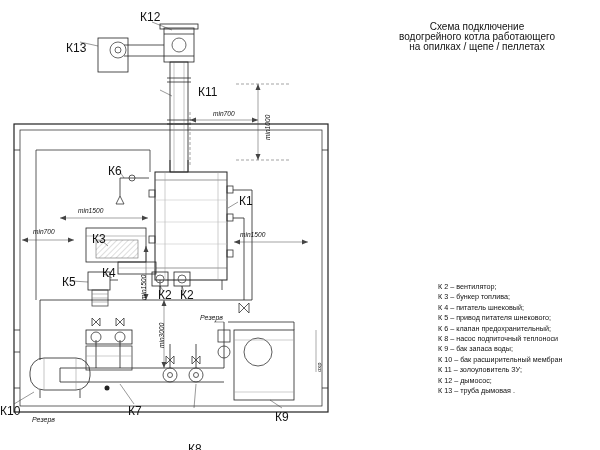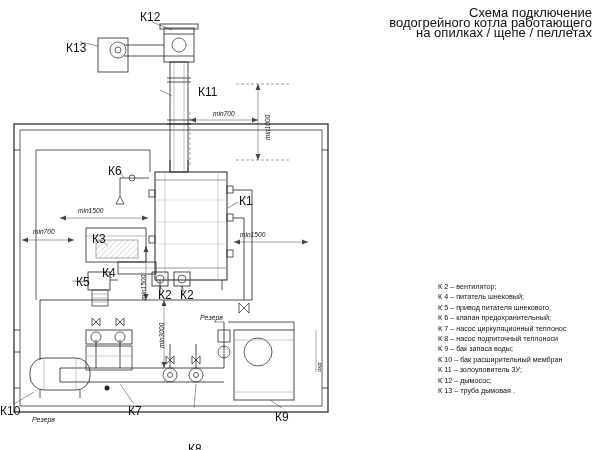--- a/index.html
+++ b/index.html
@@ -22,24 +22,24 @@
   }
   svg.layer {
     position: absolute;
     left: 0; top: 0;
     width: 600px;
     height: 450px;
   }
   .title-block {
     position: absolute;
     right: 8px;
-    top: 8px;
+    top: 22px;
     width: 230px;
-    text-align: right;
-    font-size: 13px;
+    text-align: center;
+    font-size: 10px;
     line-height: 10px;
     color: #111;
   }
   .legend-block {
     position: absolute;
     left: 438px;
     top: 282px;
     width: 160px;
     font-size: 7.2px;
     line-height: 10.4px;
@@ -314,40 +314,40 @@
   </svg>
 
   <div class="title-block">
     <div>Схема подключение</div>
     <div>водогрейного котла работающего</div>
     <div>на опилках / щепе / пеллетах</div>
   </div>
 
   <div class="legend-block">
     <div class="legend-row">К 2 – вентилятор;</div>
+    <div class="legend-row">К 3 – бункер топлива;</div>
     <div class="legend-row">К 4 – питатель шнековый;</div>
     <div class="legend-row">К 5 – привод питателя шнекового;</div>
     <div class="legend-row">К 6 – клапан предохранительный;</div>
-    <div class="legend-row">К 7 – насос циркуляционный теплоноc</div>
     <div class="legend-row">К 8 – насос подпиточный теплоноси</div>
     <div class="legend-row">К 9 – бак запаса воды;</div>
     <div class="legend-row">К 10 – бак расширительный мембран</div>
     <div class="legend-row">К 11 – золоуловитель ЗУ;</div>
     <div class="legend-row">К 12 – дымосос;</div>
     <div class="legend-row">К 13 – труба дымовая .</div>
   </div>
 
   <div class="tag" style="left:140px; top:10px;">К12</div>
   <div class="tag" style="left:66px;  top:33px;margin-top:8px;">К13</div>
   <div class="tag" style="left:150px; top:85px;margin-left:48px;">К11</div>
   <div class="tag" style="left:108px; top:164px;text-align:center;">К6</div>
   <div class="tag" style="left:239px; top:194px;">К1</div>
   <div class="tag" style="left:92px;  top:232px;">К3</div>
   <div class="tag" style="left:78px;  top:266px;padding-left:24px;">К4</div>
-  <div class="tag" style="left:76px;  top:275px;">К5</div>
+  <div class="tag" style="left:62px;  top:275px;">К5</div>
   <div class="tag" style="left:158px; top:288px;">К2</div>
   <div class="tag" style="left:180px; top:288px;">К2</div>
   <div class="tag" style="left:0px;   top:404px;">К10</div>
   <div class="tag" style="left:128px; top:404px;">К7</div>
   <div class="tag" style="left:188px; top:410px;margin-top:32px;">К8</div>
   <div class="tag" style="left:275px; top:410px;">К9</div>
 
   <div class="lbl ital" style="left:200px; top:314px;">Резерв</div>
   <div class="lbl ital" style="left:32px;  top:416px;">Резерв</div>
 

